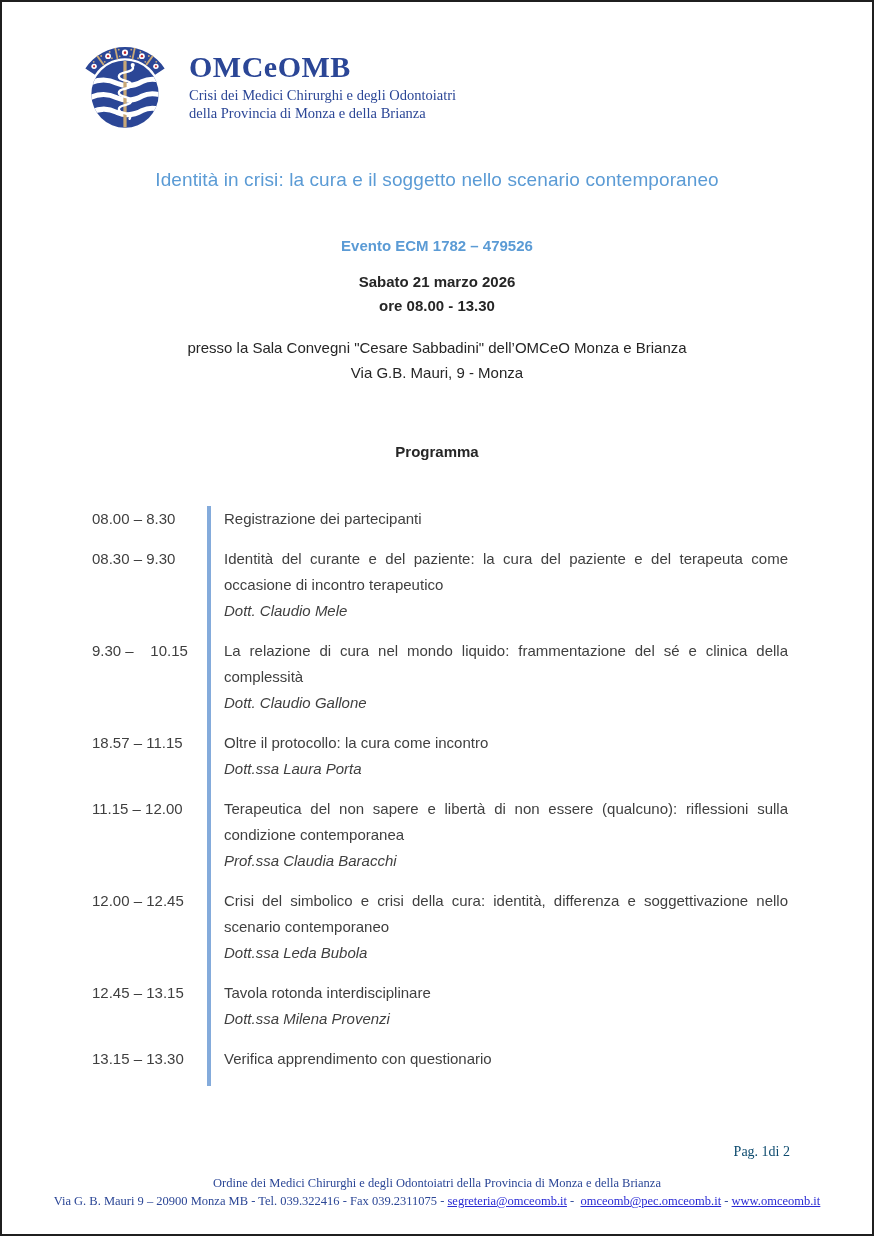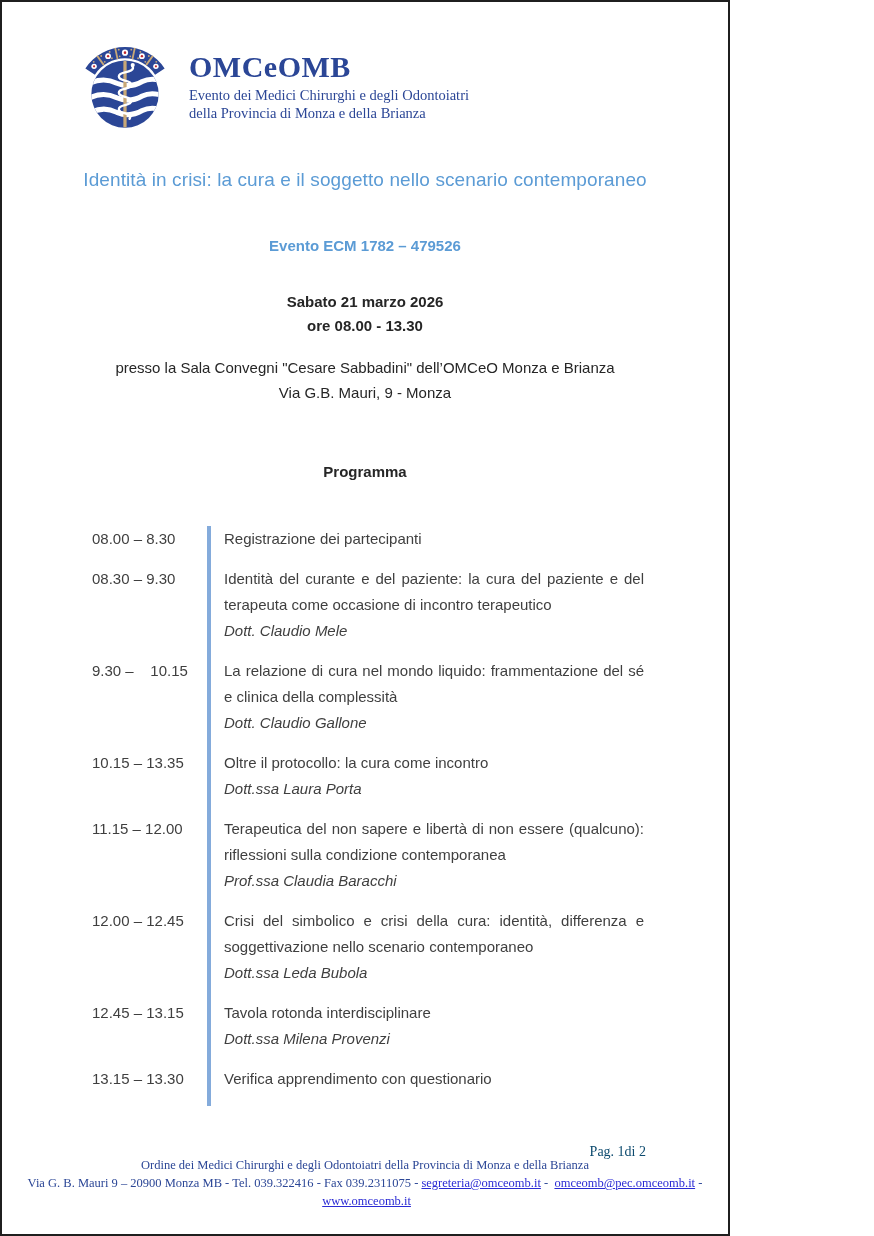--- a/index.html
+++ b/index.html
@@ -3,21 +3,21 @@
 <meta charset="utf-8">
 <style>
   * { margin: 0; padding: 0; box-sizing: border-box; }
   body {
     background: #ffffff;
     font-family: "Liberation Sans", sans-serif;
     -webkit-font-smoothing: antialiased;
   }
   .page {
     position: relative;
-    width: 730px;
+    width: 874px;
     height: 1236px;
     background: #ffffff;
     border: 2px solid #1f1f1f;
     overflow: hidden;
   }
 
   
   .logo-row {
     display: flex;
     align-items: flex-start;
@@ -37,21 +37,21 @@
     letter-spacing: 0.1px;
   }
   .ecm-line {
     margin-top: 46px;
     text-align: center;
     color: #5B9BD5;
     font-size: 15px;
     font-weight: bold;
   }
   .date-block {
-    margin-top: 36px;
+    margin-top: 16px;
     text-align: center;
     color: #262626;
     font-size: 15px;
     font-weight: bold;
     line-height: 24px;
   }
   .venue-block {
     margin-top: 17px;
     text-align: center;
     color: #262626;
@@ -172,21 +172,21 @@
 
       <g clip-path="url(#circleClip)">
         <rect x="53.2" y="27" width="3.6" height="74" rx="1.6" fill="#C8A877"></rect>
         <path d="M 63 33 C 66 37 60 39 55 40 C 46 42 46 47 55 49 C 64 51 64 56 55 58 C 46 60 46 65 55 67 C 64 69 64 74 55 76 C 46 78 46 83 55 85 C 60 86 62 88 60 91" stroke="#ffffff" stroke-width="2.6" fill="none" stroke-linecap="round"></path>
         <circle cx="63.5" cy="32" r="2.3" fill="#ffffff"></circle>
       </g>
     </svg>
     <div class="logo-text">
       <div class="logo-acronym">OMCeOMB</div>
       <div class="logo-sub">
-        <div>Evento dei Medici Chirurghi e degli Odontoiatri</div>
+        <div>Crisi dei Medici Chirurghi e degli Odontoiatri</div>
         <div>della Provincia di Monza e della Brianza</div>
       </div>
     </div>
   </div>
 
   <div class="event-title">Identità in crisi: la cura e il soggetto nello scenario contemporaneo</div>
 
   <div class="ecm-line">Evento ECM 1782 – 479526</div>
 
   <div class="date-block">
@@ -214,21 +214,21 @@
       <p class="session-title">Identità del curante e del paziente: la cura del paziente e del terapeuta come occasione di incontro terapeutico</p>
       <p class="speaker">Dott. Claudio Mele</p>
     </div>
 
     <div class="time-cell">9.30 –&nbsp;&nbsp;&nbsp;&nbsp;10.15</div>
     <div class="desc-cell">
       <p class="session-title">La relazione di cura nel mondo liquido: frammentazione del sé e clinica della complessità</p>
       <p class="speaker">Dott. Claudio Gallone</p>
     </div>
 
-    <div class="time-cell">10.15 – 13.35</div>
+    <div class="time-cell">18.57 – 11.15</div>
     <div class="desc-cell">
       <p class="session-title">Oltre il protocollo: la cura come incontro</p>
       <p class="speaker">Dott.ssa Laura Porta</p>
     </div>
 
     <div class="time-cell">11.15 – 12.00</div>
     <div class="desc-cell">
       <p class="session-title">Terapeutica del non sapere e libertà di non essere (qualcuno): riflessioni sulla condizione contemporanea</p>
       <p class="speaker">Prof.ssa Claudia Baracchi</p>
     </div>

